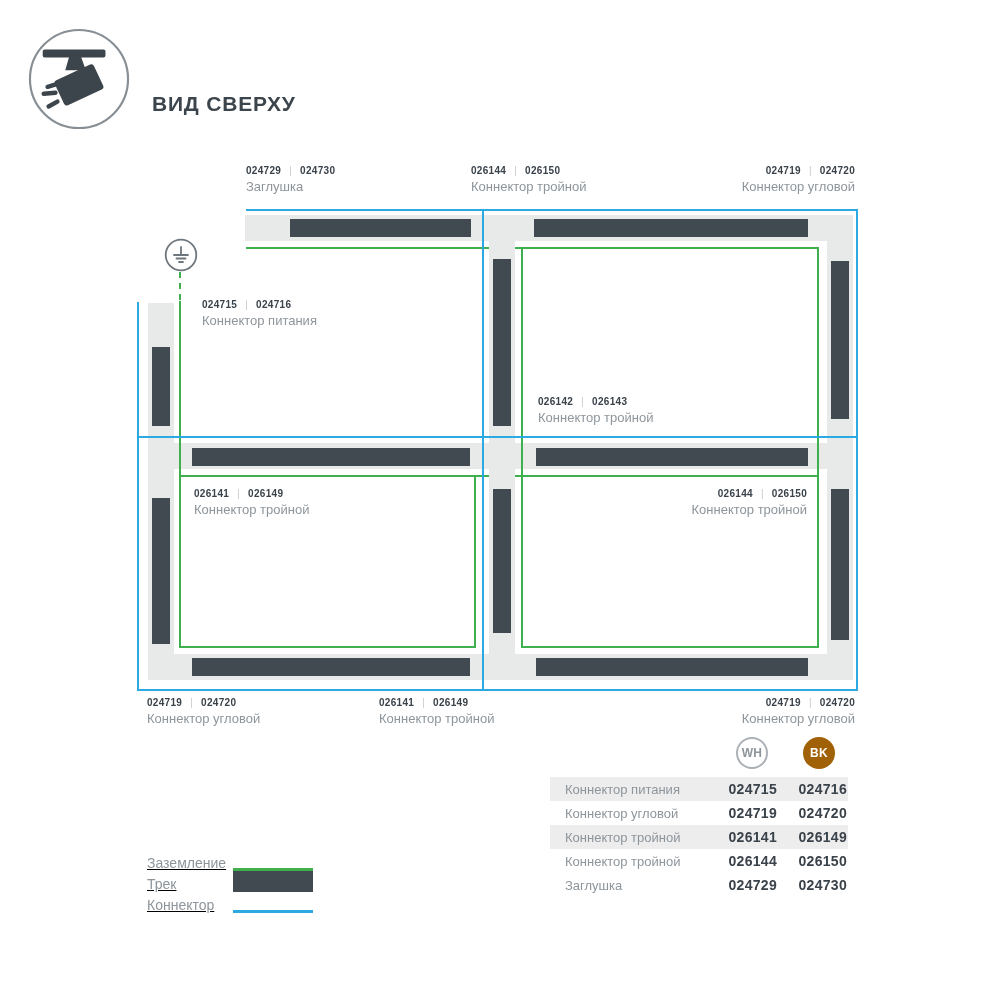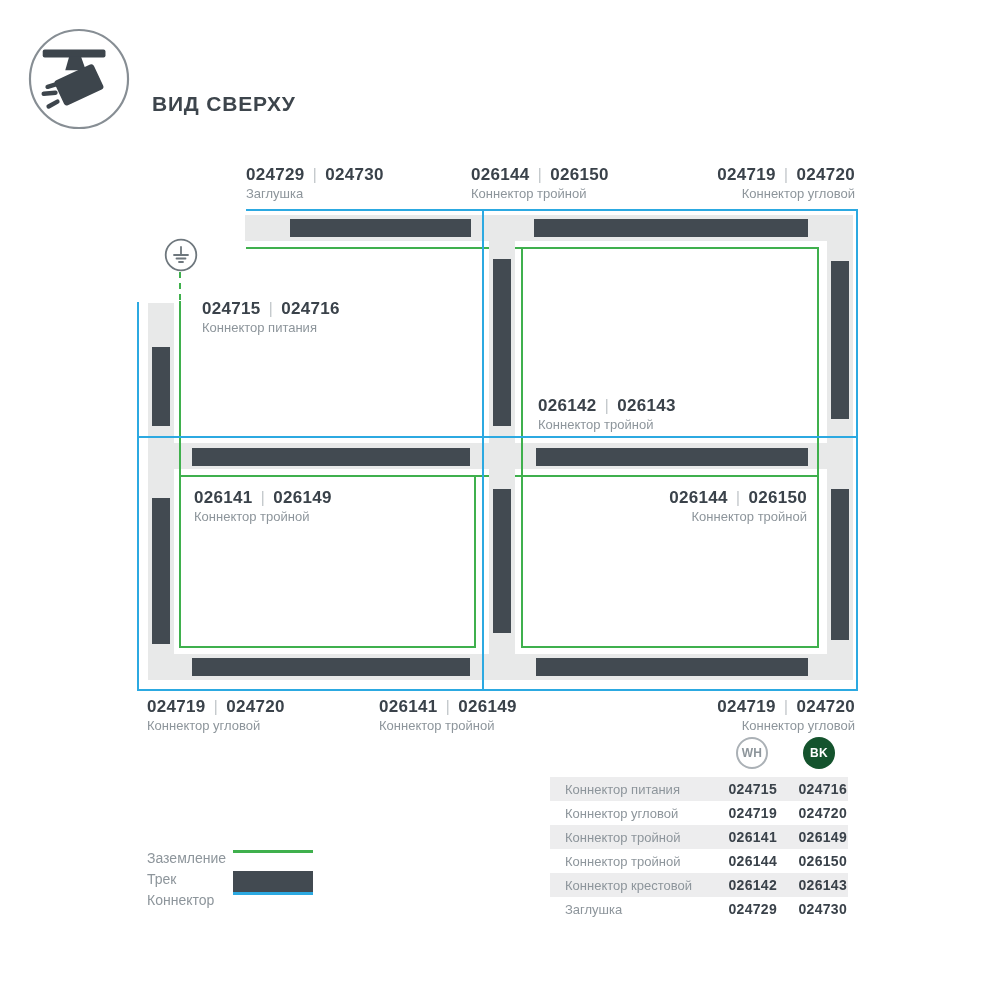--- a/index.html
+++ b/index.html
@@ -12,40 +12,40 @@
   .bar   { background:#424a51; }
   .green-dash { background:repeating-linear-gradient(to bottom,#3fb04d 0 6px,transparent 6px 11px); }
 
   
   .brand-circle { position:absolute; left:28px; top:28px; width:102px; height:102px; }
   .page-title { position:absolute; left:152px; top:60px; font-size:21px; font-weight:bold;
                 color:#3d454c; letter-spacing:0.8px;margin-top:32px; }
 
   
   .lbl { position:absolute; line-height:1; }
-  .lbl .codes { font-size:17px; font-weight:bold; color:#3a424a; letter-spacing:0.3px; }
+  .lbl .codes { font-size:10px; font-weight:bold; color:#3a424a; letter-spacing:0.3px; }
   .lbl .codes .sep { color:#c5cacd; font-weight:normal; padding:0 8px; }
   .lbl .name { font-size:13px; color:#8d959b; margin-top:4px; }
   .lbl.right { text-align:right; }
 
   
   .legend { position:absolute; left:147px; top:850px; }
-  .legend-row { display:flex; align-items:flex-start; height:21px; }
+  .legend-row { display:flex; align-items:flex-end; height:21px;text-decoration:underline; }
   .legend-label { width:86px; color:#8d959b; font-size:14px; }
   .legend-swatch { width:80px; }
   .sw-line-green { height:3px; background:#3fb04d; }
   .sw-bar-dark   { height:21px; background:#424a51; }
   .sw-line-blue  { height:3px; background:#2ca9e1; }
 
   
   .badge { position:absolute; width:32px; height:32px; border-radius:50%; display:flex;
            align-items:center; justify-content:center; font-weight:bold; font-size:12px;
            box-sizing:border-box; letter-spacing:0.3px; }
   .badge.wh { left:736px; top:737px; border:2px solid #abb1b6; color:#8d959b; background:#fff; }
-  .badge.bk { left:803px; top:737px; background:#14532d; color:#ffffff; }
+  .badge.bk { left:803px; top:737px; background:#a16207; color:#ffffff; }
   .parts-table { position:absolute; left:550px; top:777px; width:298px; }
   .parts-row { display:flex; align-items:center; height:24px; padding-right:1px; box-sizing:border-box; }
   .parts-row.odd { background:#ededee; }
   .parts-row .pname { flex:1; padding-left:15px; color:#8d959b; font-size:13px; }
   .parts-row .pwh, .parts-row .pbk { width:70px; text-align:right; font-weight:bold;
                                      color:#3a424a; font-size:14px; letter-spacing:0.3px; }
 </style>
 </head>
 <body>
 
@@ -200,25 +200,20 @@
     <div class="parts-row odd">
       <div class="pname">Коннектор тройной</div>
       <div class="pwh">026141</div>
       <div class="pbk">026149</div>
     </div>
     <div class="parts-row">
       <div class="pname">Коннектор тройной</div>
       <div class="pwh">026144</div>
       <div class="pbk">026150</div>
     </div>
-    <div class="parts-row odd">
-      <div class="pname">Коннектор крестовой</div>
-      <div class="pwh">026142</div>
-      <div class="pbk">026143</div>
-    </div>
     <div class="parts-row">
       <div class="pname">Заглушка</div>
       <div class="pwh">024729</div>
       <div class="pbk">024730</div>
     </div>
   </div>
 
 </div>
 
 </body></html>

